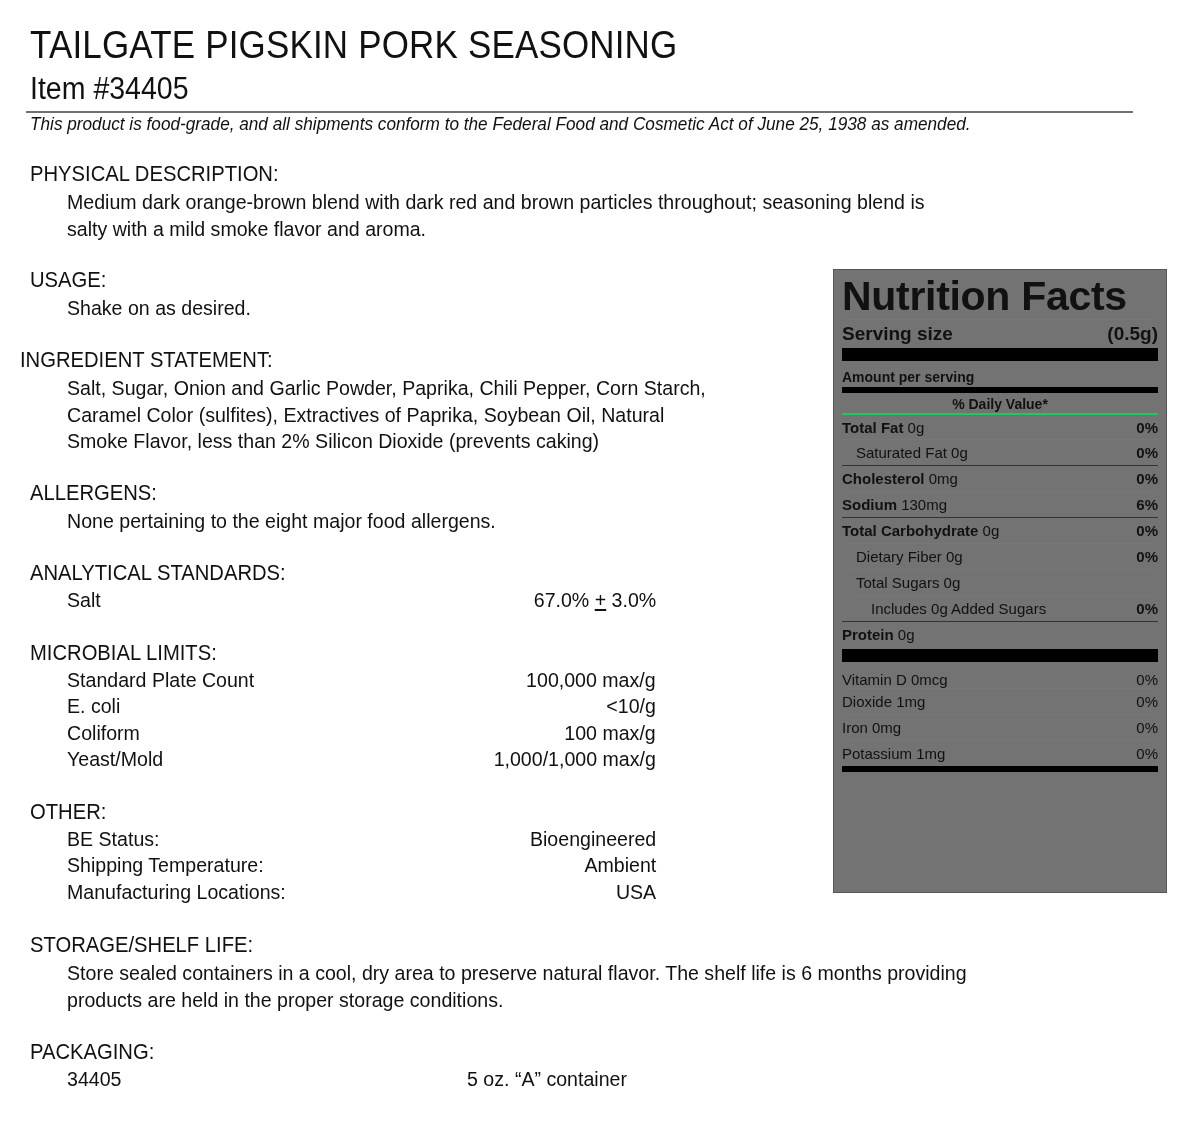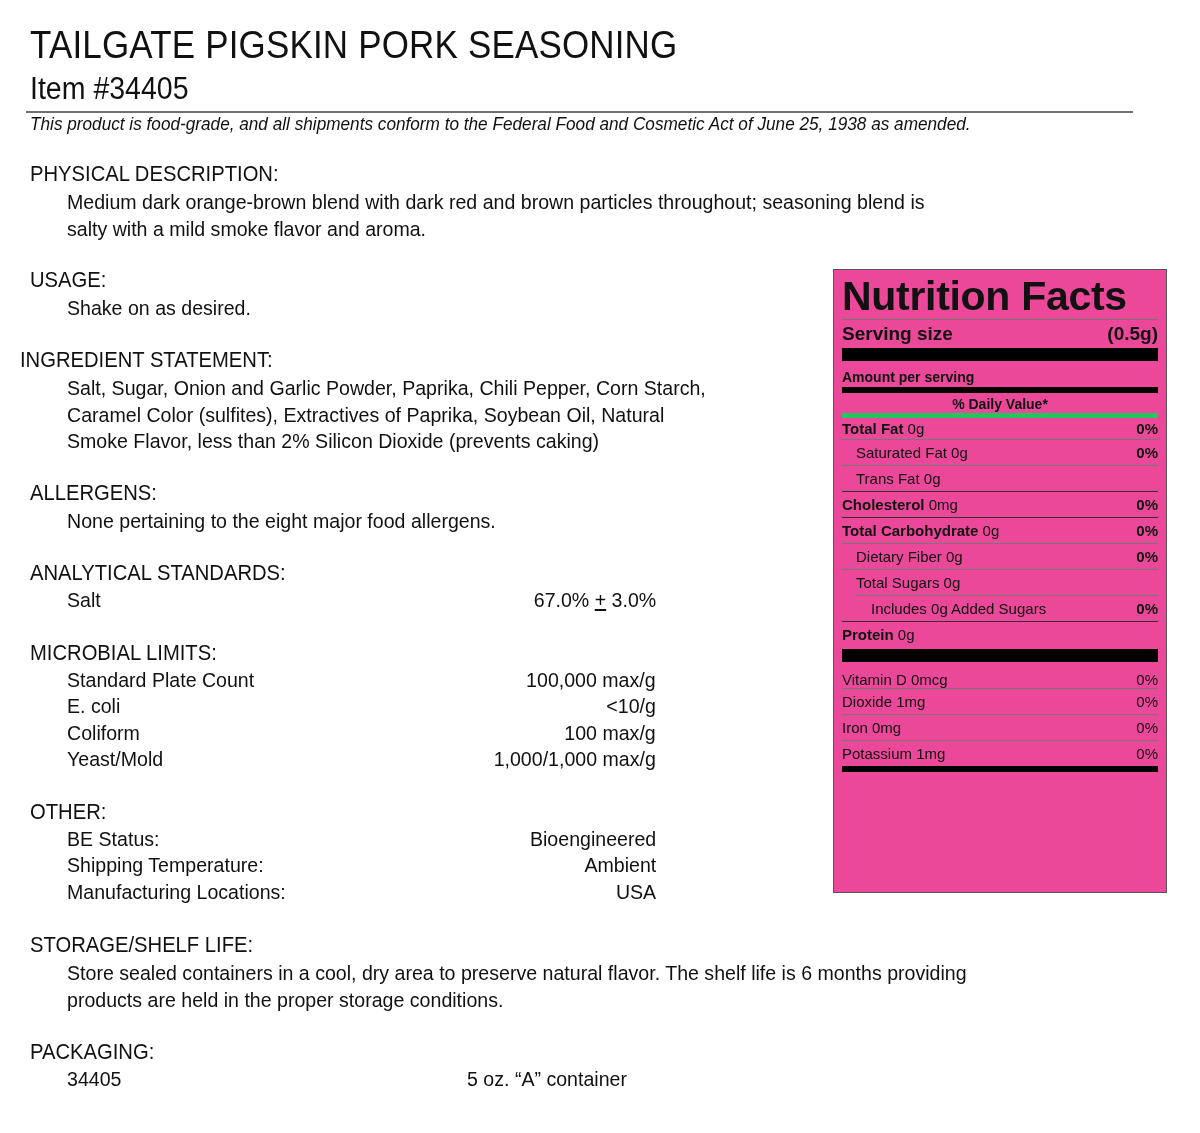--- a/index.html
+++ b/index.html
@@ -45,35 +45,35 @@
     .kv-value {
       position: absolute; right: 544px; font-size: 20.5px; color: #111; white-space: nowrap;
       text-align: right; transform: scaleX(0.955); transform-origin: right top;
     }
     .kv-value.left { right: auto; left: 467px; text-align: left; transform-origin: left top; }
     .pm { text-decoration: underline; text-underline-offset: 2px; }
 
     
     .nf {
       position: absolute; left: 833px; top: 269px; width: 334px; height: 624px;
-      border: 1.5px solid #555; background: #ec4899; padding: 0 8px 0 8px;
+      border: 1.5px solid #555; background: #737373; padding: 0 8px 0 8px;
       font-family: "Liberation Sans", "DejaVu Sans", sans-serif;
     }
     .nf-title { font-size: 41px; font-weight: bold; letter-spacing: -0.3px; line-height: 46px; margin-top: 3px; white-space: nowrap; }
     .nf-thin { height: 1px; background: #777; }
     .nf-serving { display: flex; justify-content: space-between; font-size: 19px; font-weight: bold; height: 28px; align-items: center; }
     .nf-thick { height: 13px; background: #000; }
     .nf-amount { font-size: 14px; font-weight: bold; margin-top: 8px; line-height: 16px; }
     .nf-cal { display: flex; justify-content: space-between; align-items: flex-end; line-height: 34px; }
     .nf-cal .l { font-size: 31px; font-weight: bold; }
     .nf-cal .r { font-size: 41px; font-weight: bold; line-height: 38px; }
     .nf-med { height: 6px; background: #000; margin-top: 2px; }
     .nf-dv { text-align: center; font-size: 14px; font-weight: bold; height: 20px; line-height: 22px; }
     .nf-row { display: flex; justify-content: space-between; font-size: 15px; height: 26px; align-items: center; border-top: 1px solid #777; }
-    .nf-row.first { border-top: 5px solid #22c55e; gap: 28px; }
+    .nf-row.first { border-top: 2px solid #22c55e; gap: 28px; }
     .nf-row.indent1 .n { padding-left: 14px; }
     .nf-row.indent2 { margin-left: 14px; gap: 34px; }
     .nf-row.indent2 .n { padding-left: 15px; }
     .nf-row .b { font-weight: bold; }
     .nf-row .pct { font-weight: bold; }
     .nf-row.vit .pct { font-weight: normal; }
     .nf-row.nob { border-top: none; align-items: flex-end; }
     .nf-bar2 { height: 13px; background: #000; margin-top: 2px; }
     .nf-bar3 { height: 6px; background: #000; }
     .nf-foot { font-size: 11.5px; line-height: 14px; margin-top: 4px; color: #111; }
@@ -150,27 +150,27 @@
   <div class="nf-dv">% Daily Value*</div>
 
   <div class="nf-row first">
     <span class="n"><span class="b">Total Fat</span><span> 0g</span></span>
     <span class="pct">0%</span>
   </div>
   <div class="nf-row indent1">
     <span class="n">Saturated Fat 0g</span>
     <span class="pct">0%</span>
   </div>
-  <div class="nf-row indent1">
-    <span class="n">Trans Fat 0g</span>
-    <span class="pct"></span>
-  </div>
   <div class="nf-row" style="border-top-color:#333">
     <span class="n"><span class="b">Cholesterol</span><span> 0mg</span></span>
     <span class="pct">0%</span>
+  </div>
+  <div class="nf-row">
+    <span class="n"><span class="b">Sodium</span><span> 130mg</span></span>
+    <span class="pct">6%</span>
   </div>
   <div class="nf-row" style="border-top-color:#333">
     <span class="n"><span class="b">Total Carbohydrate</span><span> 0g</span></span>
     <span class="pct">0%</span>
   </div>
   <div class="nf-row indent1">
     <span class="n">Dietary Fiber 0g</span>
     <span class="pct">0%</span>
   </div>
   <div class="nf-row indent1">

